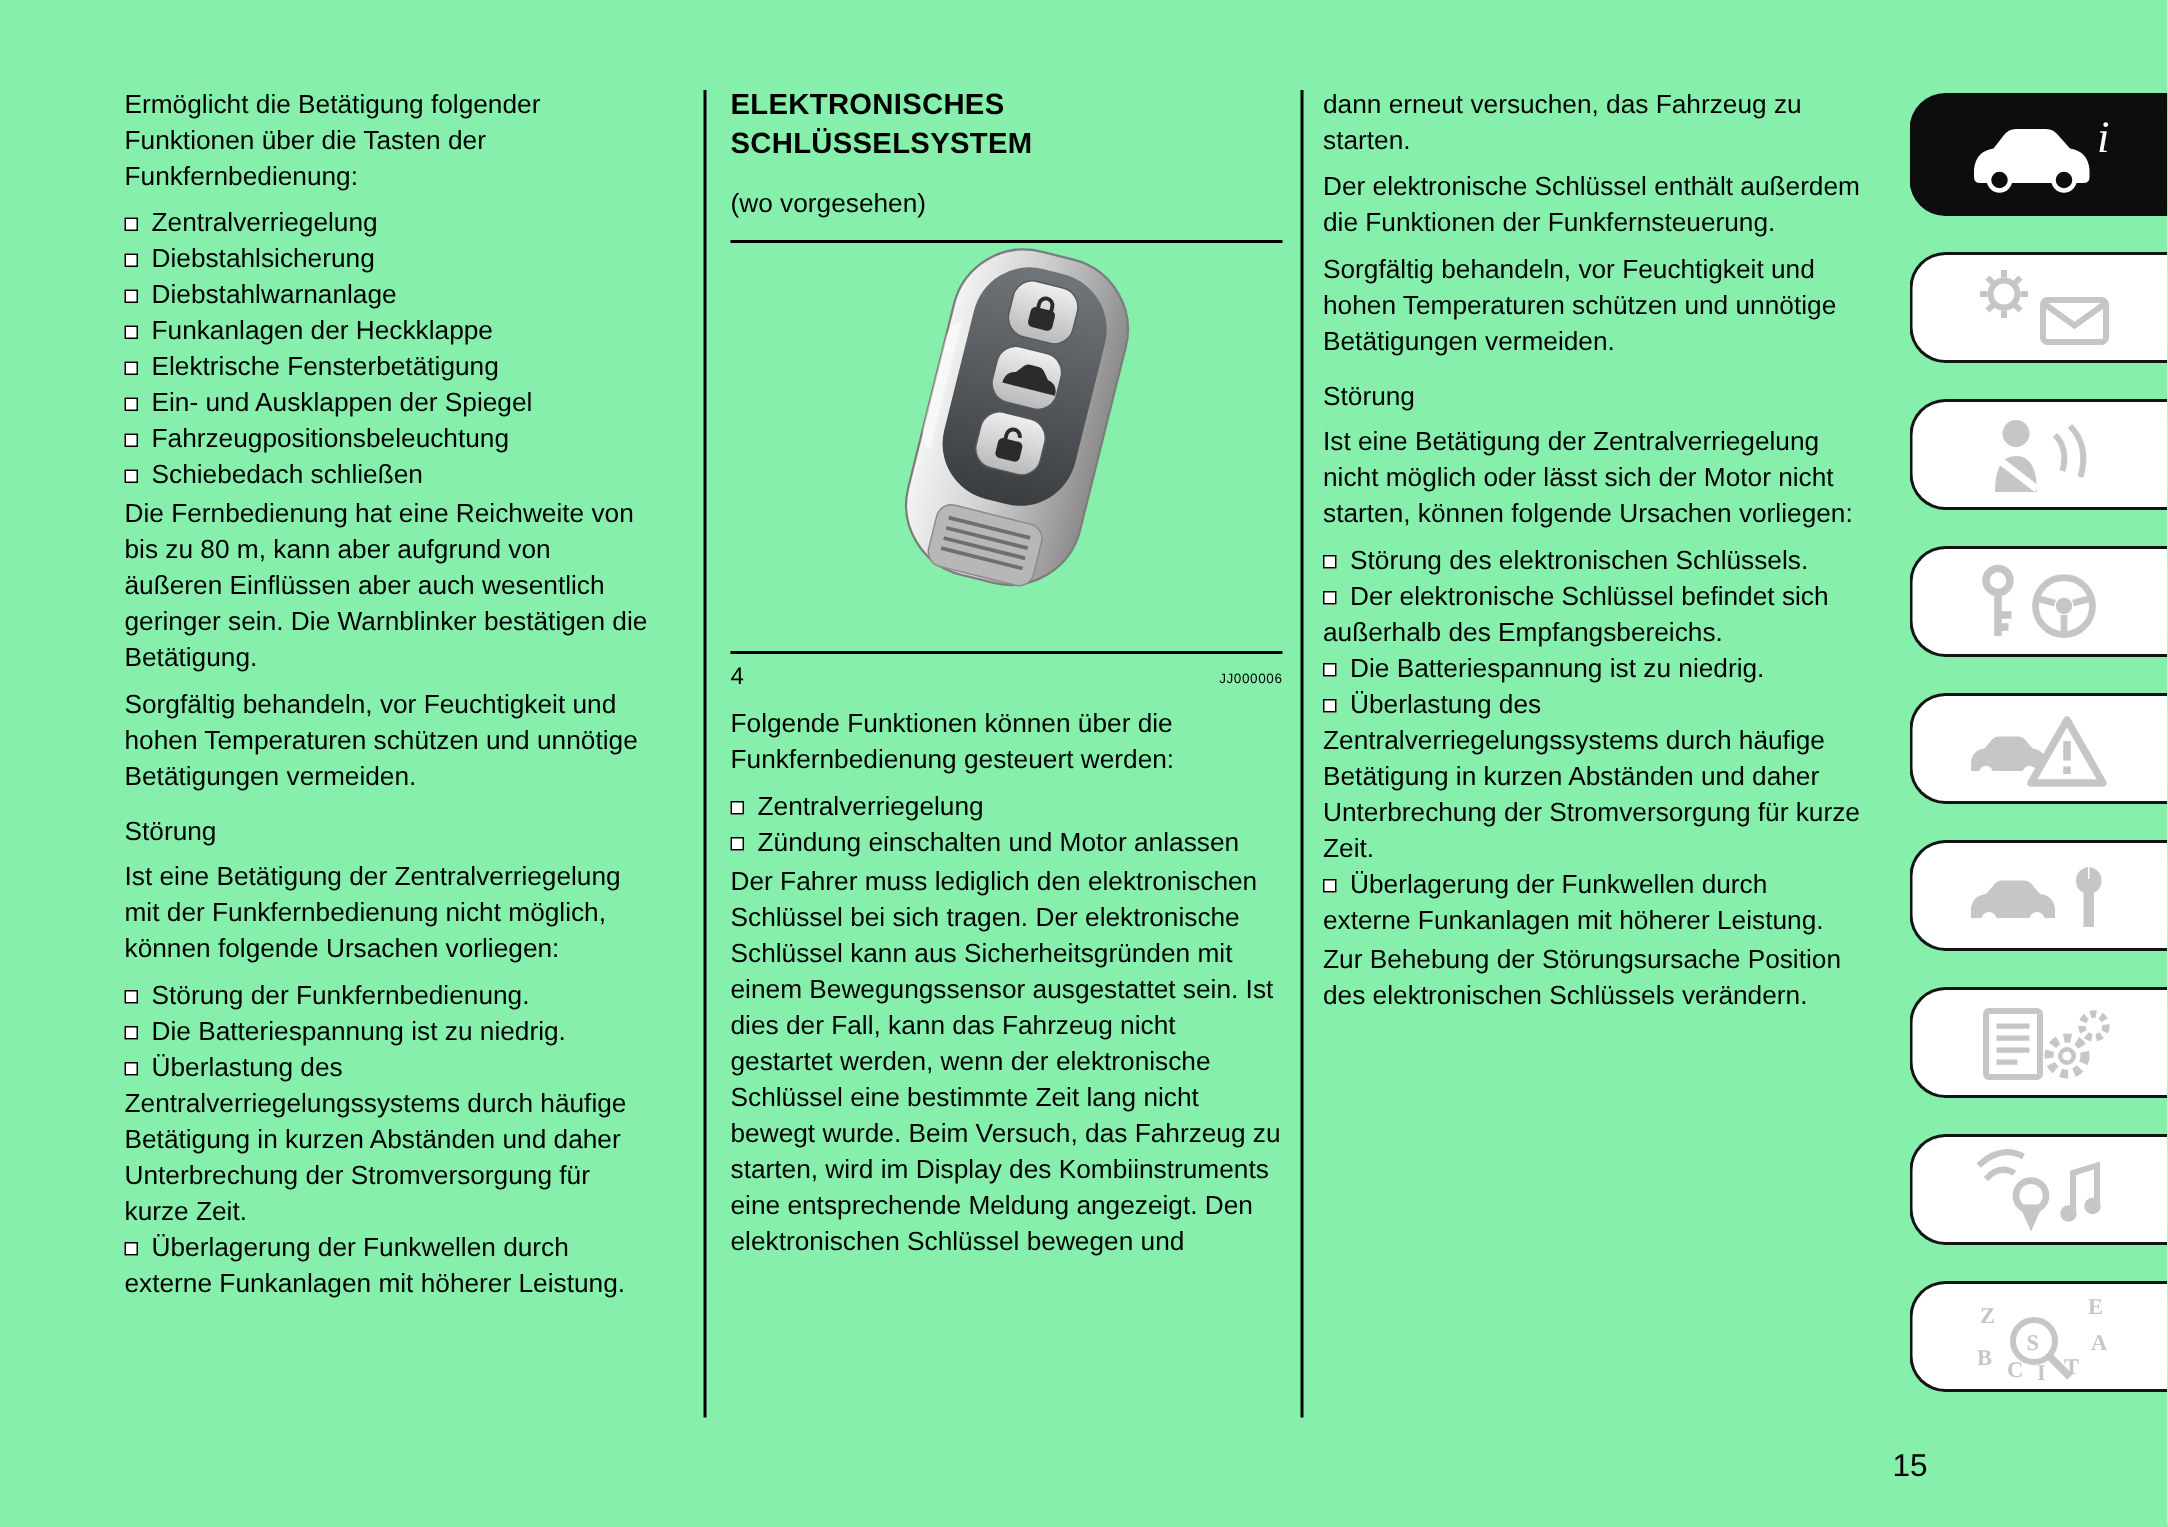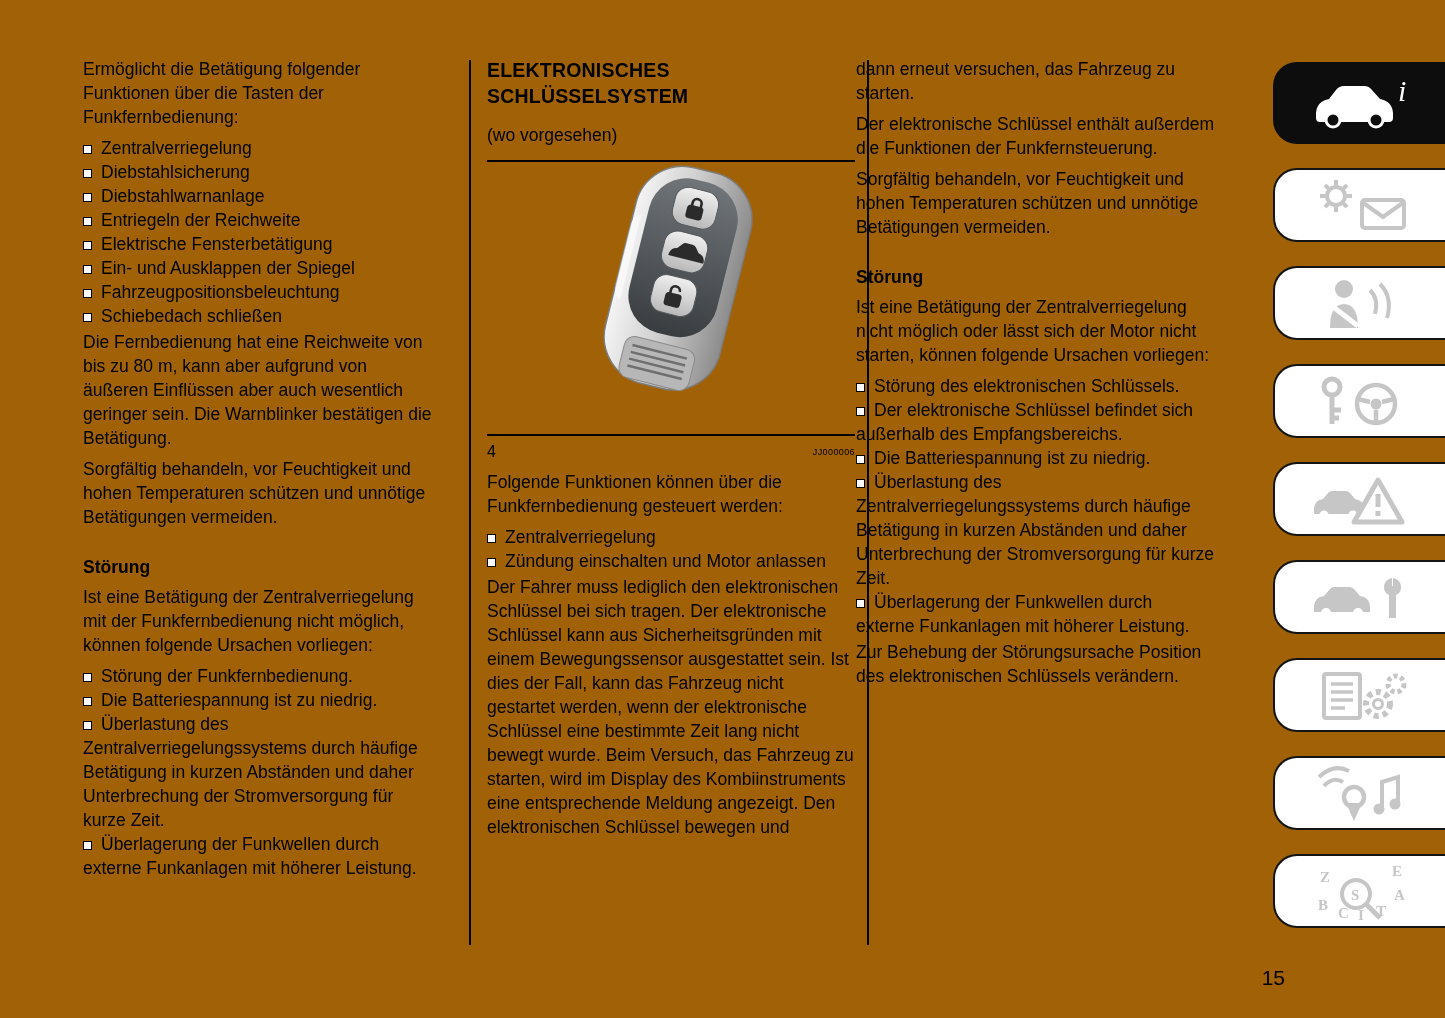--- a/index.html
+++ b/index.html
@@ -2,35 +2,35 @@
 <html><head>
 <meta charset="utf-8">
 <style>
   *{box-sizing:border-box;}
   html,body{margin:0;padding:0;}
   body{
     width:1445px;height:1018px;background:#ffffff;
     font-family:"Liberation Sans",sans-serif;color:#000;
     -webkit-font-smoothing:antialiased;
   }
-  .page{position:relative;width:1445px;height:1018px;overflow:hidden;background:#a16207;padding-left:48px;}
+  .page{position:relative;width:1445px;height:1018px;overflow:hidden;background:#86efac;padding-left:48px;}
 
   
   .col{position:absolute;top:57px;font-size:17.5px;line-height:24px;color:#000;}
   .col1{left:83px;width:352px;}
   .col2{left:487px;width:368px;}
-  .col3{left:856px;width:358px;}
+  .col3{left:882px;width:358px;}
   .vrule{position:absolute;top:60px;height:885px;width:1.5px;background:#000;}
   .vrule1{left:469px;}
   .vrule2{left:867px;}
 
   .para{margin:0 0 7px;}
   .li{margin:0;}
   .sq{display:inline-block;width:9px;height:9px;border:1.6px solid #000;margin-right:9px;background:#fff;}
-  h3.stoerung{font-size:17.5px;line-height:24px;font-weight:bold;margin:26px 0 6px;}
+  h3.stoerung{font-size:17.5px;line-height:24px;font-weight:normal;margin:13px 0 6px;}
 
   
   h2.section-title{font-size:19.5px;line-height:26px;font-weight:bold;margin:0 0 13px;max-width:230px;letter-spacing:.2px;}
   .subtitle{margin:14px 0 13px;}
   .hrule{height:2px;background:#000;}
   .fob-wrap{height:272px;display:flex;align-items:center;justify-content:center;}
   .fig-caption{display:flex;justify-content:space-between;align-items:flex-end;margin:4px 0 6px;}
   .fig-num{font-size:16px;}
   .fig-code{font-size:9px;letter-spacing:.4px;}
 
@@ -47,21 +47,21 @@
 </head>
 <body>
 
 <div class="page">
 
   <div class="col col1">
     <p class="para">Ermöglicht die Betätigung folgender Funktionen über die Tasten der Funkfernbedienung:</p>
     <p class="li"><span class="sq"></span><span>Zentralverriegelung</span></p>
     <p class="li"><span class="sq"></span><span>Diebstahlsicherung</span></p>
     <p class="li"><span class="sq"></span><span>Diebstahlwarnanlage</span></p>
-    <p class="li"><span class="sq"></span><span>Entriegeln der Reichweite</span></p>
+    <p class="li"><span class="sq"></span><span>Funkanlagen der Heckklappe</span></p>
     <p class="li"><span class="sq"></span><span>Elektrische Fensterbetätigung</span></p>
     <p class="li"><span class="sq"></span><span>Ein- und Ausklappen der Spiegel</span></p>
     <p class="li"><span class="sq"></span><span>Fahrzeugpositionsbeleuchtung</span></p>
     <p class="li"><span class="sq"></span><span>Schiebedach schließen</span></p>
     <p class="para" style="margin-top:2px">Die Fernbedienung hat eine Reichweite von bis zu 80 m, kann aber aufgrund von äußeren Einflüssen aber auch wesentlich geringer sein. Die Warnblinker bestätigen die Betätigung.</p>
     <p class="para">Sorgfältig behandeln, vor Feuchtigkeit und hohen Temperaturen schützen und unnötige Betätigungen vermeiden.</p>
     <h3 class="stoerung">Störung</h3>
     <p class="para">Ist eine Betätigung der Zentralverriegelung mit der Funkfernbedienung nicht möglich, können folgende Ursachen vorliegen:</p>
     <p class="li"><span class="sq"></span><span>Störung der Funkfernbedienung.</span></p>
     <p class="li"><span class="sq"></span><span>Die Batteriespannung ist zu niedrig.</span></p>

